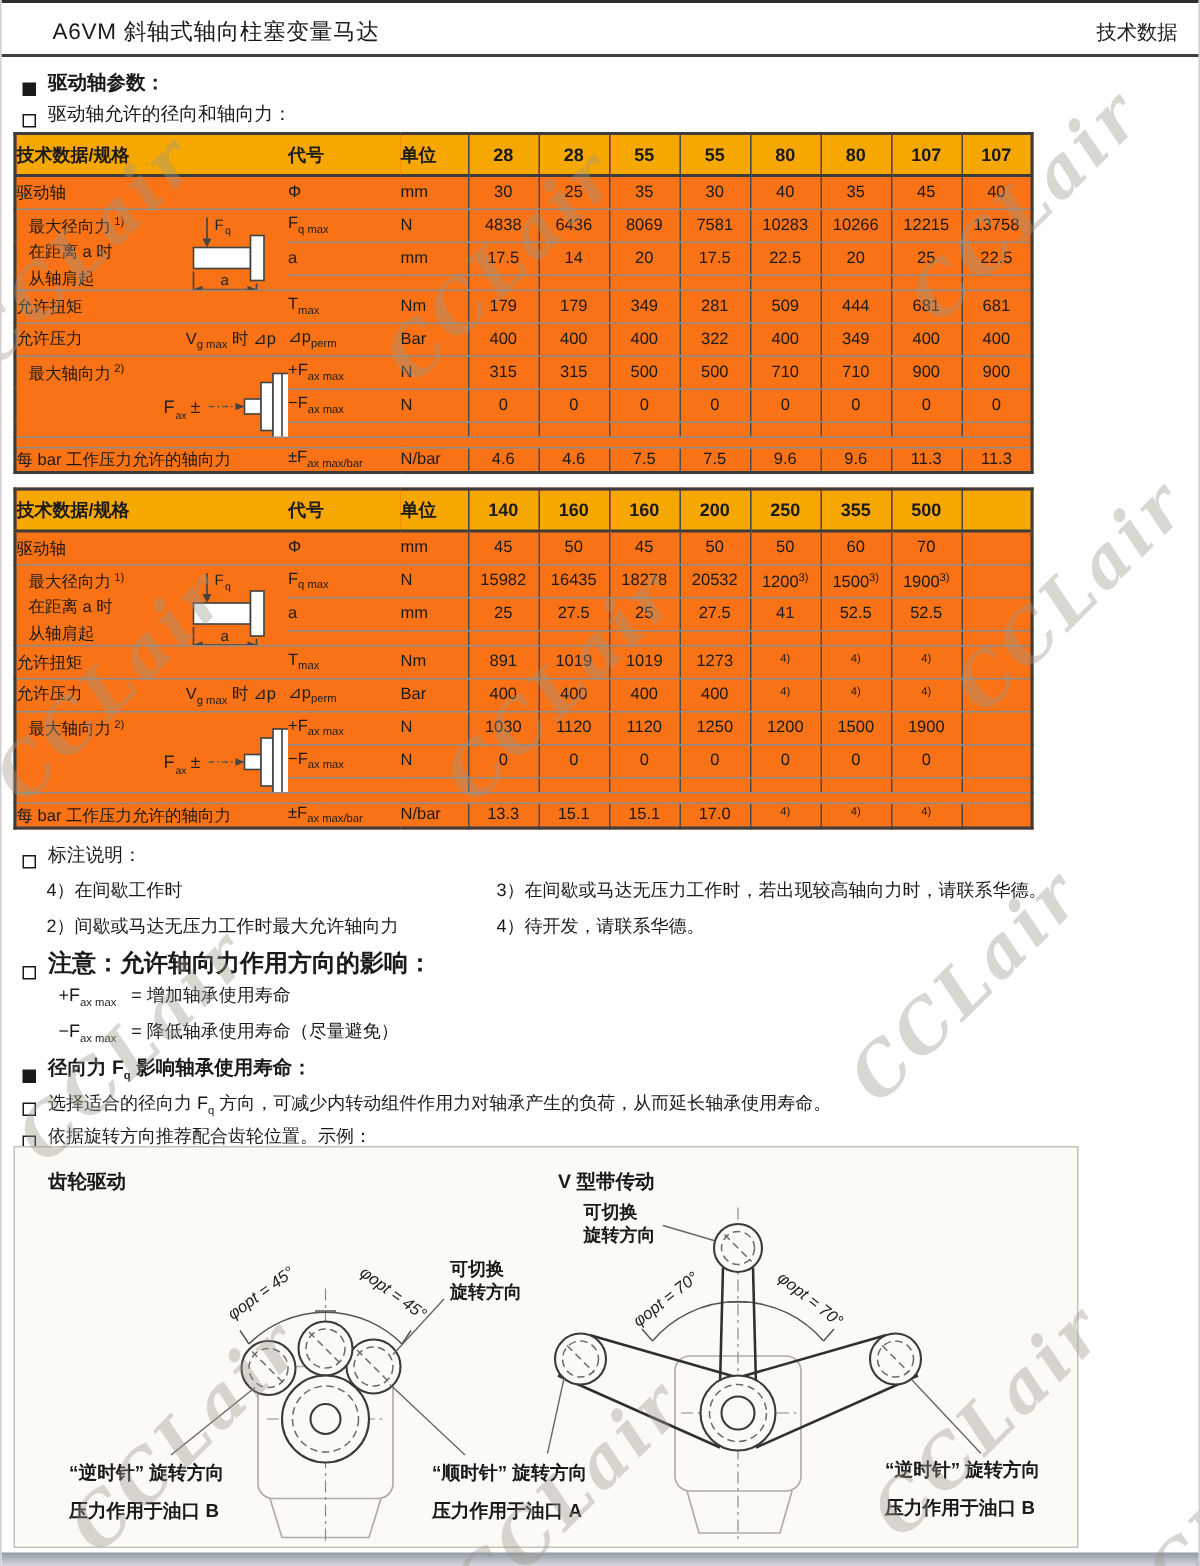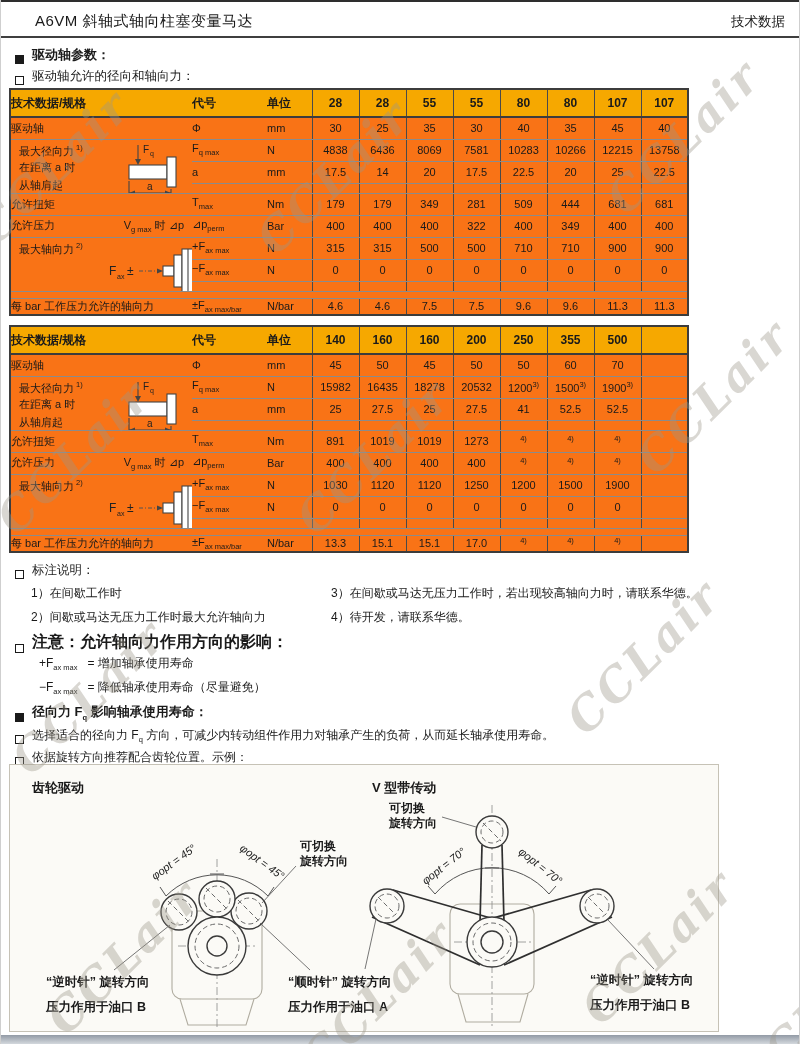--- a/index.html
+++ b/index.html
@@ -489,21 +489,21 @@
             <td class="val"></td>
           </tr>
         </tbody>
       </table>
     </div>
 
   <div class="secline" style="top:562px;font-size:12.5px;">
     <span class="sq hollow"></span>
     <span>标注说明：</span>
   </div>
-  <div class="note" style="left:30px;top:585px;">1）在间歇工作时</div>
+  <div class="note" style="left:30px;top:585px;">4）在间歇工作时</div>
   <div class="note" style="left:30px;top:609px;">2）间歇或马达无压力工作时最大允许轴向力</div>
   <div class="note" style="left:330px;top:585px;">3）在间歇或马达无压力工作时，若出现较高轴向力时，请联系华德。</div>
   <div class="note" style="left:330px;top:609px;">4）待开发，请联系华德。</div>
 
   <div class="secline b" style="top:632px;font-size:16px;">
     <span class="sq hollow"></span>
     <span>注意：允许轴向力作用方向的影响：</span>
   </div>
   <div class="formula" style="left:38px;top:655px;">
     <span><span>+F</span><span class="sub">ax max</span></span>

